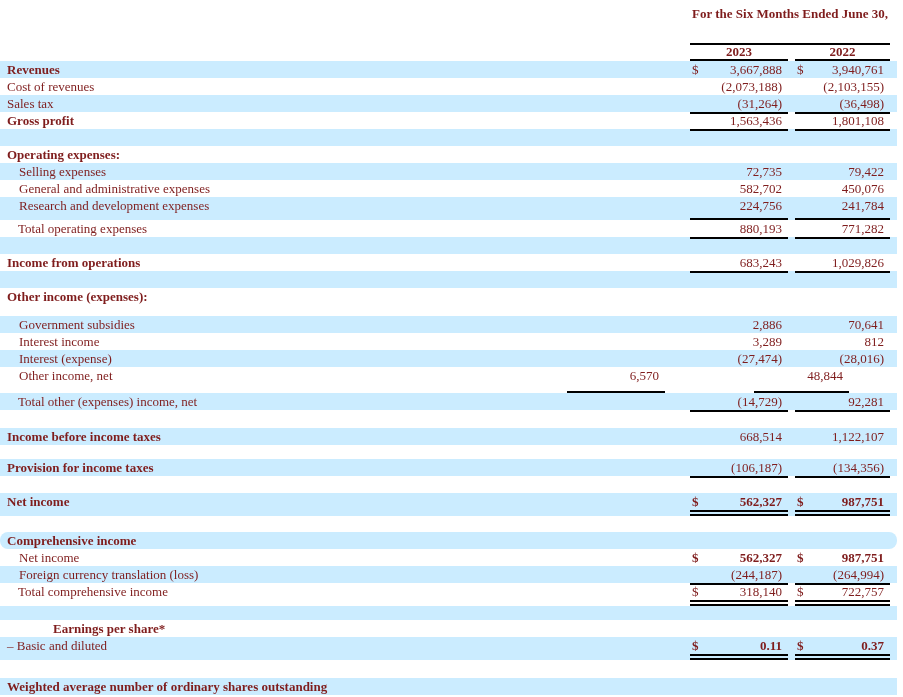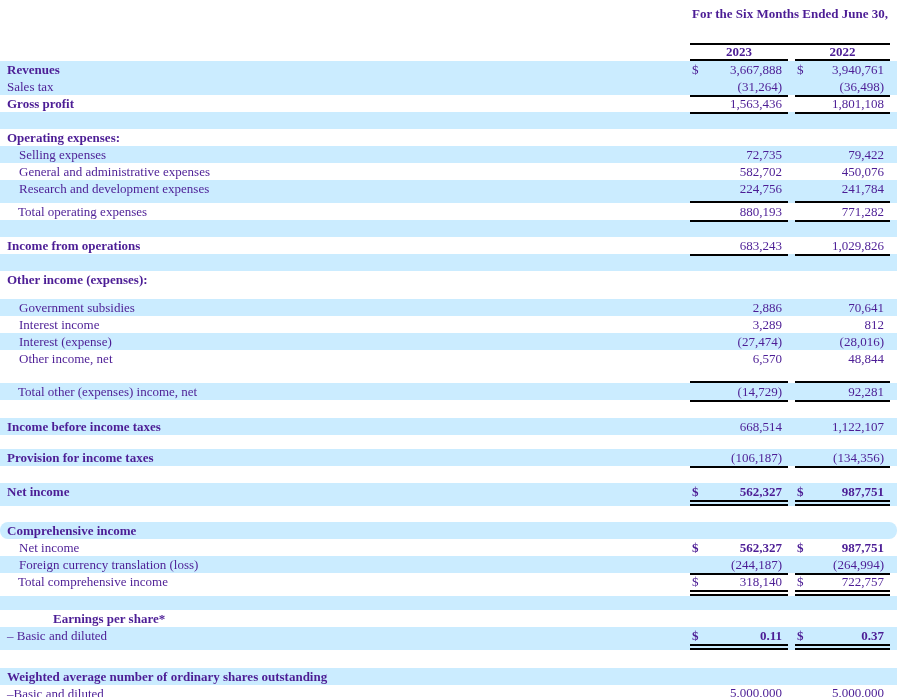--- a/index.html
+++ b/index.html
@@ -1,18 +1,18 @@
 <!DOCTYPE html>
 <html style="--stripe: #CBECFF;"><head>
 <meta charset="utf-8">
 <style>
   html,body{margin:0;padding:0;background:#ffffff;}
   .doc{
     width:903px;height:697px;background:#ffffff;overflow:hidden;position:relative;
-    font-family:"Liberation Serif","DejaVu Serif",serif;font-size:13px;color:#4c1d95;
+    font-family:"Liberation Serif","DejaVu Serif",serif;font-size:13px;color:#7f1d1d;
   }
   .tbl{width:897px;}
   .row{
     display:grid;
     grid-template-columns:1fr 98px 7px 95px 7px;
     align-items:stretch;
   }
   .stripe{background:var(--stripe,#CBECFF);}
   .label{grid-column:1;line-height:17px;white-space:nowrap;overflow:hidden;padding-left:7px;}
   .ind1{padding-left:19px;}
@@ -56,20 +56,29 @@
           <div class="label b">Revenues</div>
           <div class="cell c0">
             <span>$</span>
             <span class="num">3,667,888</span>
           </div>
           <div class="cell c1">
             <span>$</span>
             <span class="num">3,940,761</span>
           </div>
         </div>
+        <div class="row" style="height: 17px;">
+          <div class="label">Cost of revenues</div>
+          <div class="cell c0">
+            <span class="num">(2,073,188)</span>
+          </div>
+          <div class="cell c1">
+            <span class="num">(2,103,155)</span>
+          </div>
+        </div>
         <div class="row stripe" style="height: 17px;">
           <div class="label">Sales tax</div>
           <div class="cell c0 bd-single">
             <span class="num">(31,264)</span>
           </div>
           <div class="cell c1 bd-single">
             <span class="num">(36,498)</span>
           </div>
         </div>
         <div class="row" style="height: 17px;">
@@ -155,21 +164,21 @@
         </div>
         <div class="row stripe" style="height: 17px;">
           <div class="label ind1">Interest (expense)</div>
           <div class="cell c0">
             <span class="num">(27,474)</span>
           </div>
           <div class="cell c1">
             <span class="num">(28,016)</span>
           </div>
         </div>
-        <div class="row" style="height: 33px;">
+        <div class="row" style="height: 26px; gap: 41px;">
           <div class="label ind1">Other income, net</div>
           <div class="cell c0 bd-single">
             <span class="num">6,570</span>
           </div>
           <div class="cell c1 bd-single">
             <span class="num">48,844</span>
           </div>
         </div>
         <div class="row stripe" style="height: 17px;">
           <div class="label ind2">Total other (expenses) income, net</div>

